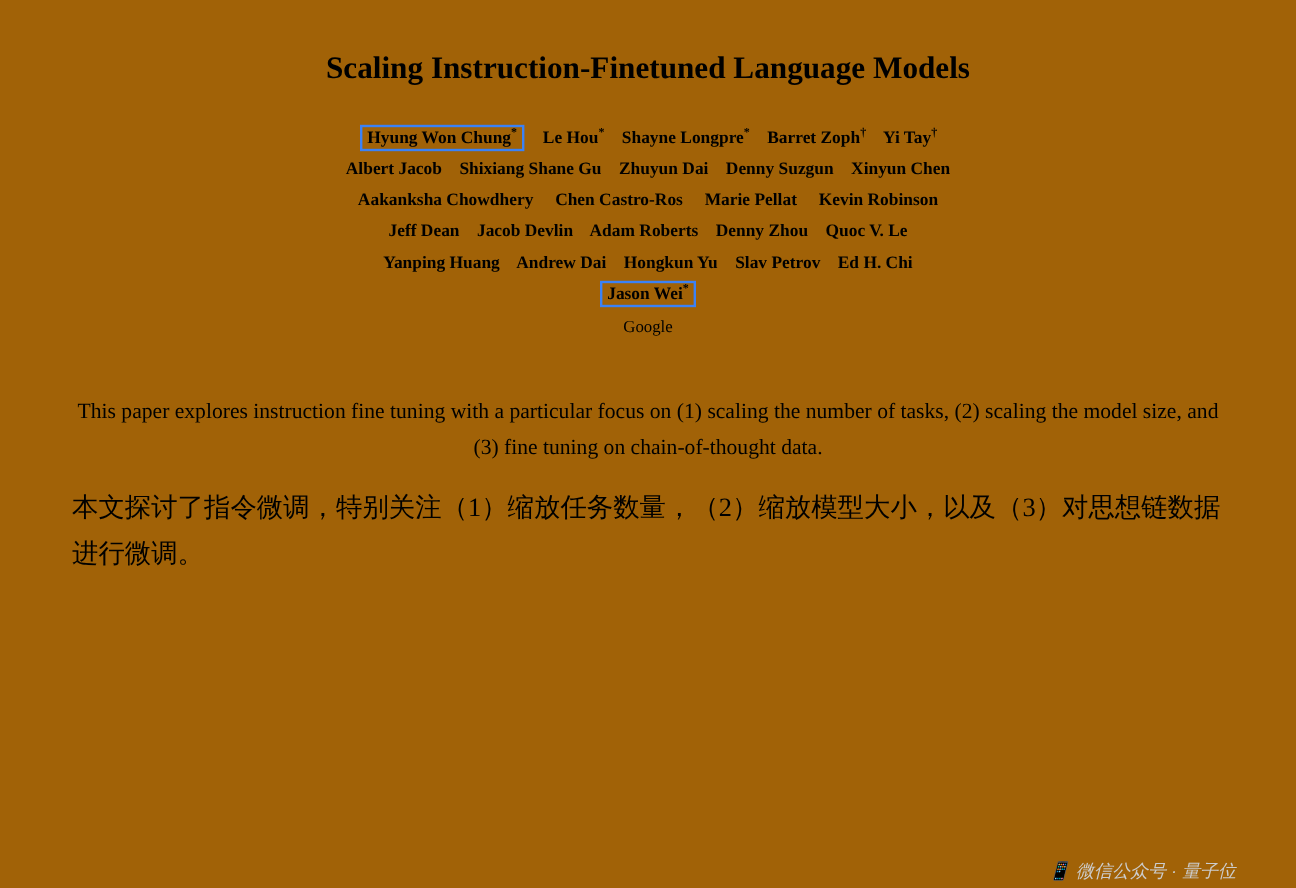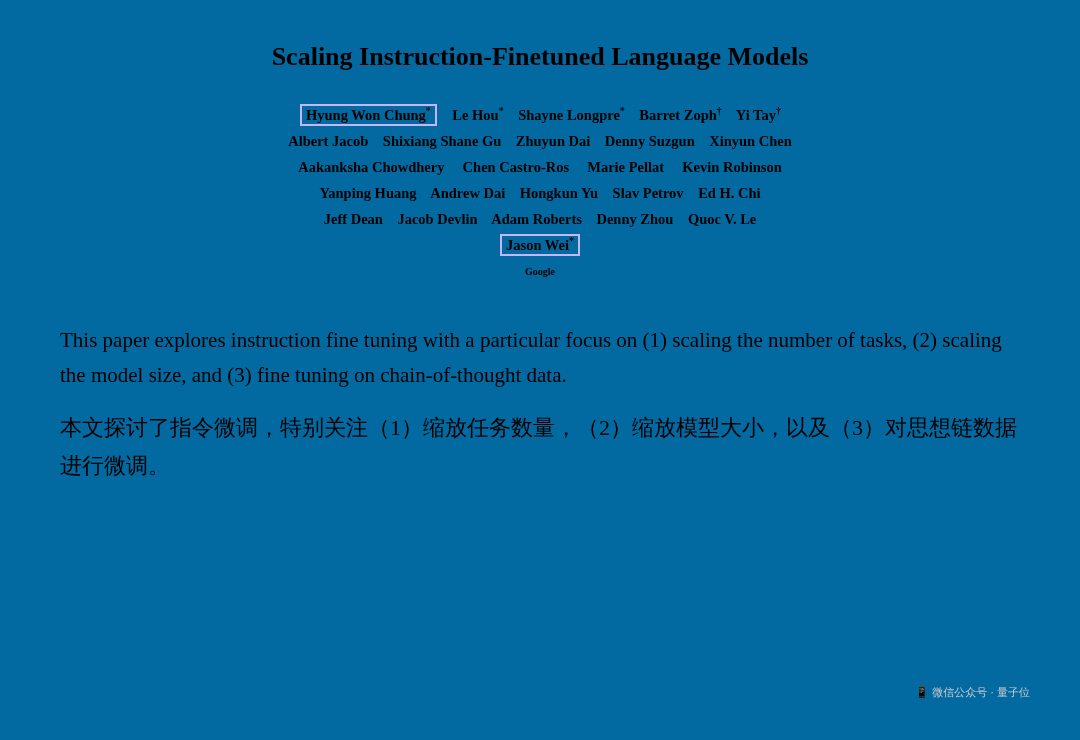--- a/index.html
+++ b/index.html
@@ -13,21 +13,21 @@
       font-family: 'Times New Roman', Times, serif;
       width: 1080px;
       height: 740px;
       overflow: hidden;
       position: relative;
     }
 
     .page-container {
       width: 1080px;
       height: 740px;
-      background: #0369a1;
+      background: #a16207;
       padding: 40px 60px 30px 60px;
       position: relative;
     }
 
     .paper-title {
       text-align: center;
       font-size: 26px;
       font-weight: bold;
       margin-bottom: 28px;
       line-height: 1.3;
@@ -45,58 +45,60 @@
       line-height: 1.8;
       color: #000000;
     }
 
     .author-name {
       display: inline;
     }
 
     .author-highlighted {
       display: inline;
-      border: 2px solid #c4b5fd;
+      border: 2px solid #3b82f6;
       padding: 1px 4px;
       margin: 0 1px;
     }
 
     .affiliation {
-      font-size: 10px;
-      font-weight: bold;
+      font-size: 14px;
+      font-weight: normal;
       color: #000000;
       margin-top: 8px;
     }
 
     .abstract-section {
       margin-top: 36px;
       padding-top: 10px;
     }
 
     .abstract-text-en {
-      font-size: 21px;
+      font-size: 18px;
       line-height: 1.65;
       color: #000000;
       margin-bottom: 16px;
+      text-align: center;
     }
 
     .abstract-text-zh {
       font-size: 22px;
       line-height: 1.75;
       color: #000000;
       font-family: 'SimSun', 'STSong', serif;
     }
 
     .watermark {
       position: absolute;
-      bottom: 40px;
+      bottom: 4px;
       right: 50px;
-      font-size: 11px;
+      font-size: 15px;
       color: #cccccc;
       font-family: 'SimHei', sans-serif;
+      font-style: italic;
     }
 
     sup {
       font-size: 10px;
     }
   </style>
 </head>
 <body>
 
 <div class="page-container">
@@ -135,41 +137,41 @@
       &nbsp;&nbsp;&nbsp;
       <span class="author-name">Chen Castro-Ros</span>
       &nbsp;&nbsp;&nbsp;
       <span class="author-name">Marie Pellat</span>
       &nbsp;&nbsp;&nbsp;
       <span class="author-name">Kevin Robinson</span>
     </div>
 
 
     <div class="authors-line">
+      <span class="author-name">Jeff Dean</span>
+      &nbsp;&nbsp;
+      <span class="author-name">Jacob Devlin</span>
+      &nbsp;&nbsp;
+      <span class="author-name">Adam Roberts</span>
+      &nbsp;&nbsp;
+      <span class="author-name">Denny Zhou</span>
+      &nbsp;&nbsp;
+      <span class="author-name">Quoc V. Le</span>
+    </div>
+
+    <div class="authors-line">
       <span class="author-name">Yanping Huang</span>
       &nbsp;&nbsp;
       <span class="author-name">Andrew Dai</span>
       &nbsp;&nbsp;
       <span class="author-name">Hongkun Yu</span>
       &nbsp;&nbsp;
       <span class="author-name">Slav Petrov</span>
       &nbsp;&nbsp;
       <span class="author-name">Ed H. Chi</span>
-    </div>
-
-    <div class="authors-line">
-      <span class="author-name">Jeff Dean</span>
-      &nbsp;&nbsp;
-      <span class="author-name">Jacob Devlin</span>
-      &nbsp;&nbsp;
-      <span class="author-name">Adam Roberts</span>
-      &nbsp;&nbsp;
-      <span class="author-name">Denny Zhou</span>
-      &nbsp;&nbsp;
-      <span class="author-name">Quoc V. Le</span>
     </div>
 
     <div class="authors-line">
       <span class="author-highlighted">Jason Wei<sup>*</sup></span>
     </div>
 
     <div class="affiliation">Google</div>
 
   </div>
 

